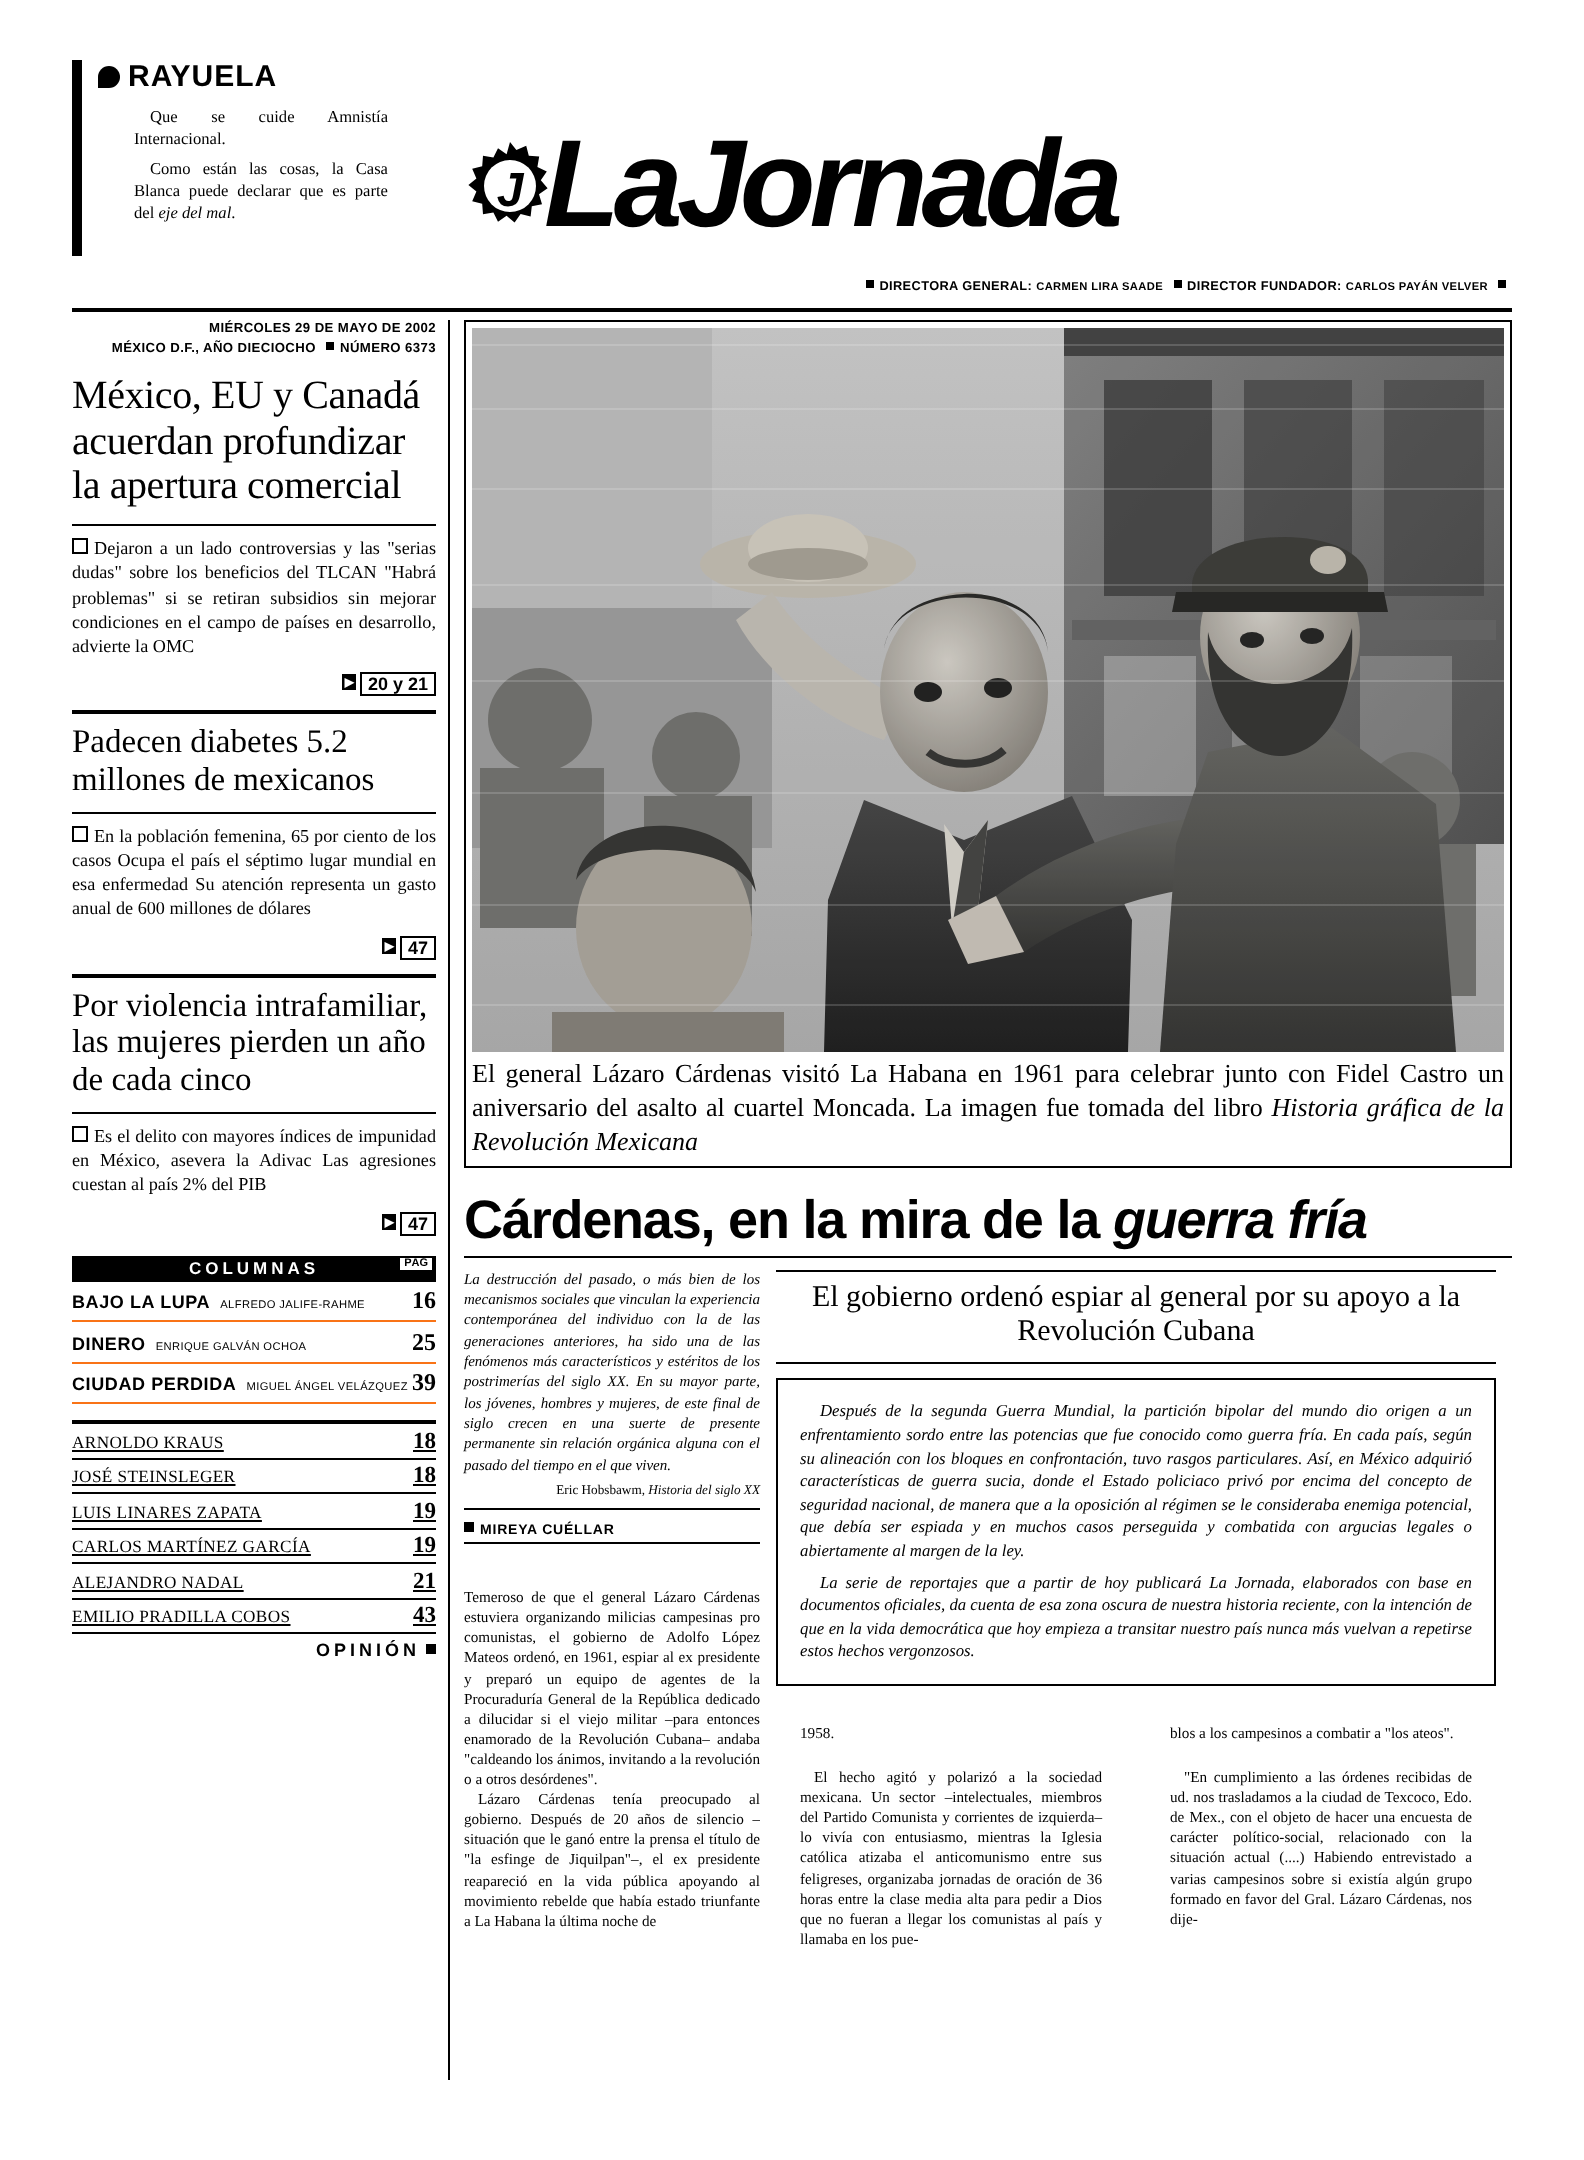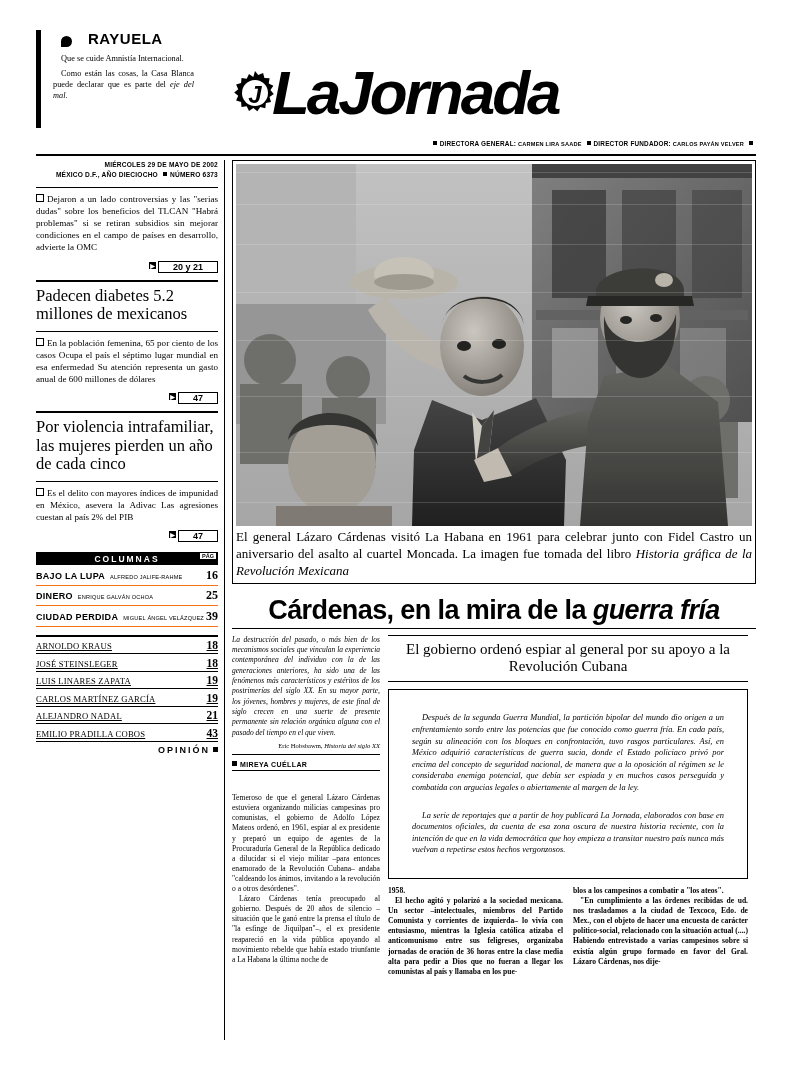--- a/index.html
+++ b/index.html
@@ -30,37 +30,36 @@
     position: absolute; left: 0; top: 6px; width: 158px; height: 98px;
     border-left: 5px solid #000;
     padding-left: 8px;
     box-sizing: border-box;
   }
   .rayuela-title {
     font-family: "Liberation Sans", sans-serif;
     font-weight: bold;
     font-size: 15px;
     letter-spacing: 0.5px;
-    display: flex; align-items: flex-end;
-    gap: 16px;
-    margin-left: 12px;
+    display: flex; align-items: center;
+    gap: 4px;
   }
   .rayuela-mark {
     display: inline-block;
     width: 11px; height: 11px;
     background: #000;
     border-radius: 50% 50% 50% 0;
   }
   .rayuela-body {
     margin-top: 7px;
     font-size: 8.3px;
     line-height: 1.32;
     text-align: justify;
   }
-  .rayuela-body p { margin: 0 0 4px 4px; text-indent: 8px; }
+  .rayuela-body p { margin: 0 0 4px 18px; text-indent: 8px; }
   .rayuela-body i { font-style: italic; }
 
   
   .logo-wrap {
     position: absolute; left: 196px; top: 32px; width: 524px; height: 84px;
   }
   .logo-gear {
     position: absolute; left: 0; top: 14px; width: 46px; height: 46px;
   }
   .logo-gear svg { display: block; }
@@ -129,21 +128,21 @@
     font-family: "Liberation Sans", sans-serif;
     font-weight: bold;
     font-size: 9px;
   }
   .pagref .mini {
     display:inline-block;
     background:#000; color:#fff;
     font-size:6px; padding:0 1px; margin-right:2px; vertical-align:2px;
   }
   .pagref .bx {
-    display:inline-block; border:1.5px solid #000; padding: 0 14px;
+    display:inline-block; border:1.5px solid #000; padding: 0 3px;
     font-size: 9px;
   }
   .head2 {
     font-size: 16.5px;
     line-height: 1.12;
     margin-top: 4px;
   }
 
   
   .columnas {
@@ -233,21 +232,20 @@
     margin-top: 3px;
     width: 516px;
     text-align: justify;
   }
   .photo-caption i { font-style: italic; }
 
   .main-head {
     font-family: "Liberation Sans", sans-serif;
     font-weight: bold;
     font-size: 27px;
-    text-align: center;
     margin: 11px 0 2px;
     letter-spacing: -0.6px;
   }
   .main-head i { font-style: italic; }
   .rule-after-head { border-top: 1.5px solid #000; }
 
   .lower {
     display: flex;
     margin-top: 6px;
   }
@@ -305,33 +303,33 @@
   }
   .sumbox {
     border: 1.5px solid #000;
     margin-top: 7px;
     padding: 6px 7px;
     font-style: italic;
     font-size: 8.4px;
     line-height: 1.38;
     text-align: justify;
   }
-  .sumbox p { margin: 16px; text-indent: 10px; }
+  .sumbox p { margin: 4px; text-indent: 10px; }
   .twocol {
     display: flex;
     gap: 10px;
     margin-top: 7px;
   }
   .twocol > div {
     flex: 1;
     font-size: 7.6px;
     line-height: 1.33;
     text-align: justify;
   }
-  .twocol p { margin: 0; text-indent: 7px; font-weight: bold; }
+  .twocol p { margin: 12px; text-indent: 7px; }
   .twocol p:first-child { text-indent: 0; }
   .fade-mask {
     position: absolute;
     left: 232px; top: 1018px; width: 524px; height: 22px;
     background: linear-gradient(to bottom, rgba(255,255,255,0) 0%, #fff 72%);
     pointer-events: none;
   }
   .clipbox { overflow: hidden; }
 </style>
 </head>
@@ -380,20 +378,21 @@
 
     <div class="dateline">
       <div>MIÉRCOLES 29 DE MAYO DE 2002</div>
       <div>
         <span>MÉXICO D.F.,</span>
         <span>AÑO DIECIOCHO</span>
         <span class="sq"></span><span>NÚMERO 6373</span>
       </div>
     </div>
 
+    <div class="lead-head">México, EU y Canadá acuerdan profundizar la apertura comercial</div>
     <div class="rule-thin"></div>
     <div class="deck">
       <span class="bullet"></span><span>Dejaron a un lado controversias y las "serias dudas" sobre los beneficios del TLCAN  "Habrá problemas" si se retiran subsidios sin mejorar condiciones en el campo de países en desarrollo, advierte la OMC</span>
     </div>
     <div class="pagref">
       <span class="mini">▶</span><span class="bx">20 y 21</span>
     </div>
 
     <div class="rule-med"></div>
 

